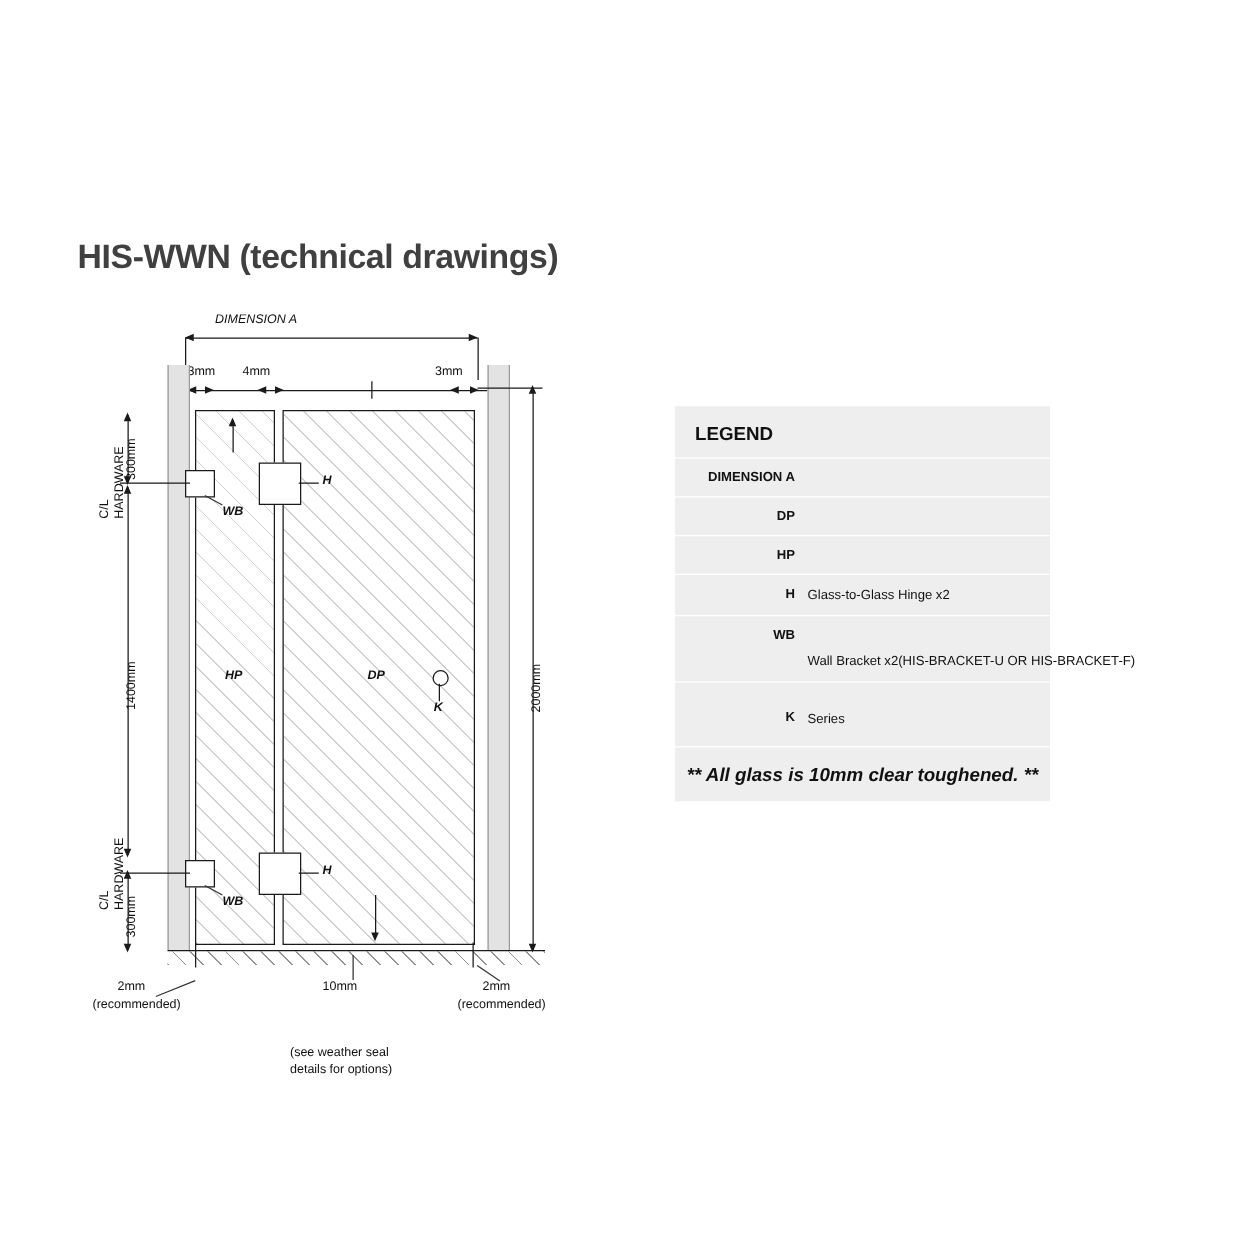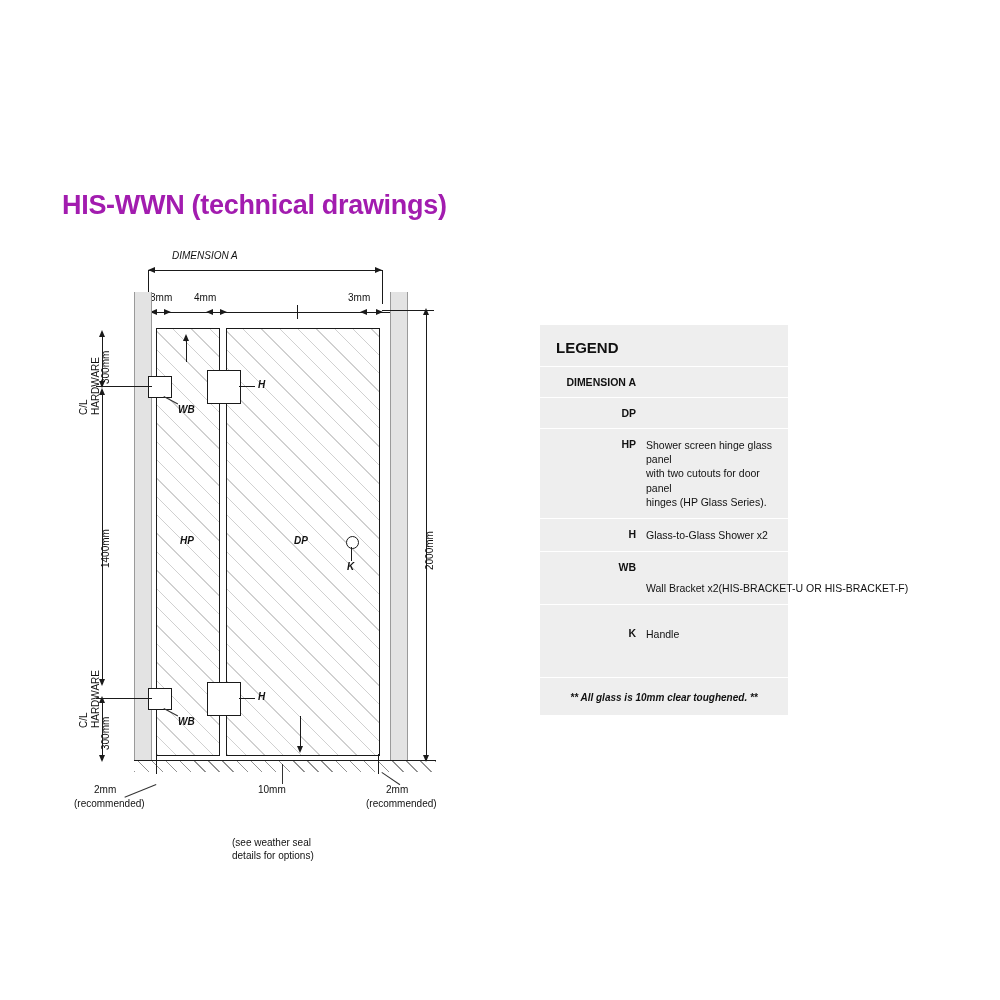--- a/index.html
+++ b/index.html
@@ -15,21 +15,21 @@
     color: #1a1a1a;
     overflow: hidden;
   }
   .page-title {
     position: absolute;
     left: 62px;
     top: 190px;
     font-size: 27px;
     font-weight: bold;
     letter-spacing: -0.3px;
-    color: #a21caf;
+    color: #404040;
   }
 
   
   .drawing {
     position: absolute;
     left: 60px;
     top: 250px;
     width: 460px;
     height: 590px;
   }
@@ -102,21 +102,21 @@
   .ah-left  { border-top: 3.5px solid transparent; border-bottom: 3.5px solid transparent; border-right: 7px solid #1a1a1a; }
   .ah-right { border-top: 3.5px solid transparent; border-bottom: 3.5px solid transparent; border-left: 7px solid #1a1a1a; }
   .ah-up    { border-left: 3.5px solid transparent; border-right: 3.5px solid transparent; border-bottom: 7px solid #1a1a1a; }
   .ah-down  { border-left: 3.5px solid transparent; border-right: 3.5px solid transparent; border-top: 7px solid #1a1a1a; }
 
   
   .legend {
     position: absolute;
     left: 540px;
     top: 325px;
-    width: 248px;
+    width: 300px;
     background: #eeeeee;
   }
   .legend-title {
     font-size: 15px;
     font-weight: bold;
     padding: 14px 16px 10px 16px;
     color: #111;
   }
   .legend-row {
     display: flex;
@@ -134,28 +134,27 @@
   }
   .legend-val {
     flex: 1;
     font-size: 10.5px;
     line-height: 1.35;
     color: #111;
     white-space: pre-line;
   }
   .legend-row.wide .legend-val { white-space: nowrap; margin-top: 20px; }
   .legend-note {
-    font-size: 10px;
+    font-size: 15px;
     font-style: italic;
     font-weight: bold;
     text-align: center;
     padding: 14px 8px 12px 8px;
     border-top: 1px solid #ffffff;
     color: #111;
-    margin-top: 22px;
   }
 </style>
 </head>
 <body>
 
 <div class="page-title">HIS-WWN (technical drawings)</div>
 
 <div class="drawing">
 
   <div class="lbl italic" style="left:112px; top:0px;">DIMENSION A</div>
@@ -265,34 +264,31 @@
   <div class="legend-row">
     <div class="legend-key">DIMENSION A</div>
   </div>
 
   <div class="legend-row">
     <div class="legend-key">DP</div>
   </div>
 
   <div class="legend-row">
     <div class="legend-key">HP</div>
-    <div class="legend-val">Shower screen hinge glass panel
-with two cutouts for door panel
-hinges (HP Glass Series).</div>
   </div>
 
   <div class="legend-row">
     <div class="legend-key">H</div>
-    <div class="legend-val">Glass-to-Glass Shower x2</div>
+    <div class="legend-val">Glass-to-Glass Hinge x2</div>
   </div>
 
   <div class="legend-row wide">
     <div class="legend-key">WB</div>
     <div class="legend-val">Wall Bracket x2(HIS-BRACKET-U OR HIS-BRACKET-F)</div>
   </div>
 
   <div class="legend-row" style="padding-top:22px; padding-bottom:14px;">
     <div class="legend-key">K</div>
-    <div class="legend-val">Handle</div>
+    <div class="legend-val">Series</div>
   </div>
 
   <div class="legend-note">** All glass is 10mm clear toughened. **</div>
 </div>
 
 </body></html>

